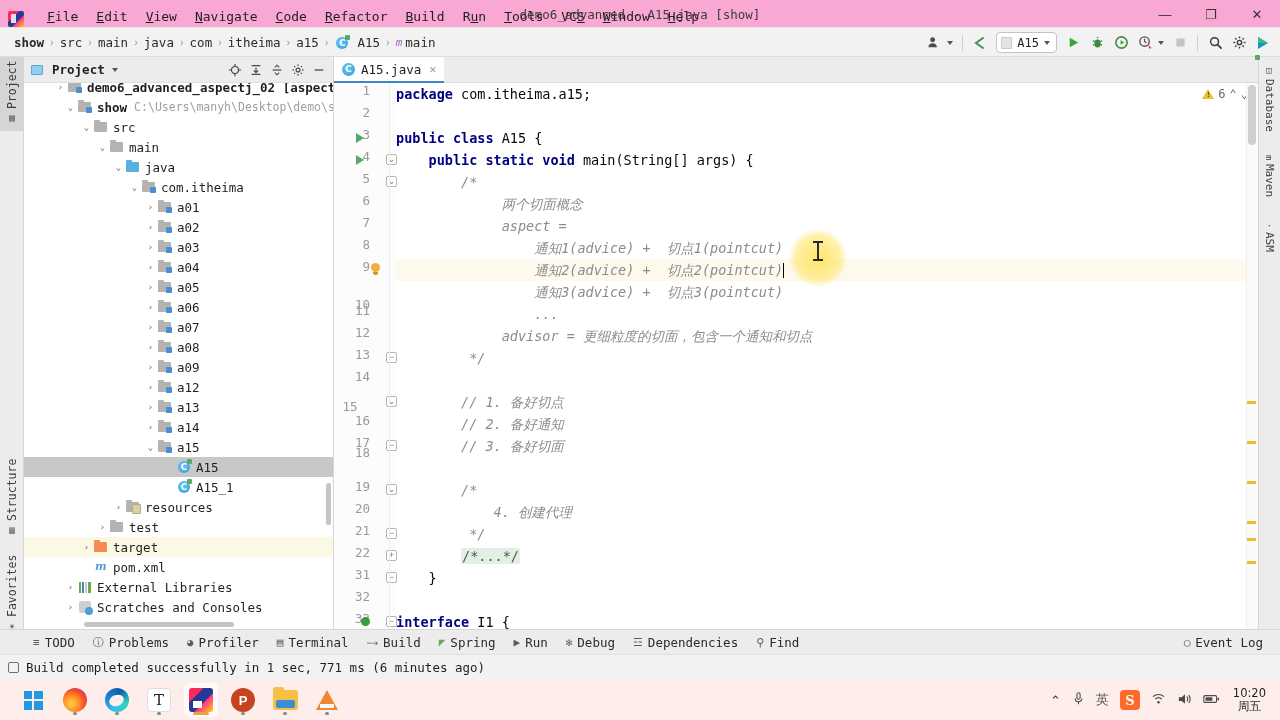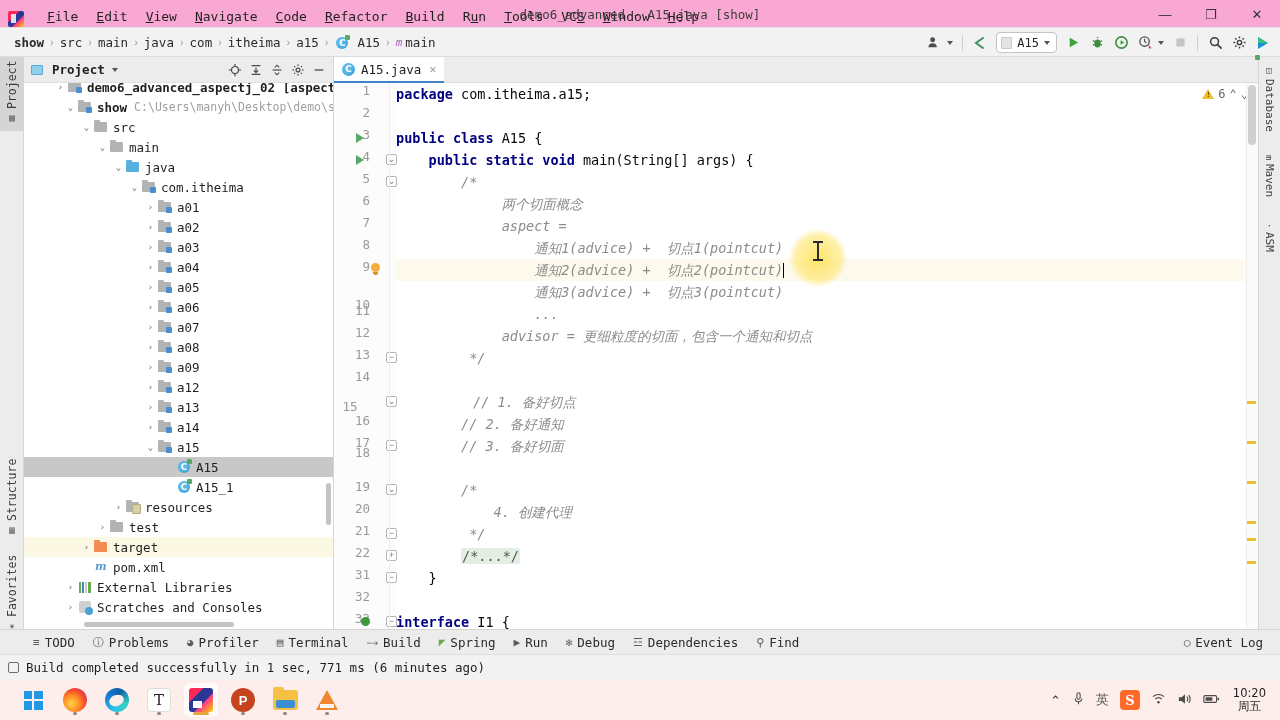--- a/index.html
+++ b/index.html
@@ -759,21 +759,21 @@
         <div class="cline" style="top:88px;"><span class="cmt">        /*</span></div>
         <div class="cline" style="top:132px;"><span class="cmt">             aspect =</span></div>
         <div class="cline" style="top:110px;"><span class="cmt">             两个切面概念</span></div>
         <div class="cline" style="top:154px;"><span class="cmt">                 通知1(advice) +  切点1(pointcut)</span></div>
         <div class="cline cur" style="top:176px;"><span class="cmt">                 通知2(advice) +  切点2(pointcut)</span><span class="caret-blink"></span></div>
         <div class="cline" style="top:198px;"><span class="cmt">                 通知3(advice) +  切点3(pointcut)</span></div>
         <div class="cline" style="top:220px;"><span class="cmt">                 ...</span></div>
         <div class="cline" style="top:242px;"><span class="cmt">             advisor = 更细粒度的切面，包含一个通知和切点</span></div>
         <div class="cline" style="top:264px;"><span class="cmt">         */</span></div>
         <div class="cline" style="top:286px;"></div>
-        <div class="cline" style="top:308px;padding-left:12px;"><span class="cmt">        // 1. 备好切点</span></div>
+        <div class="cline" style="top:308px;"><span class="cmt">        // 1. 备好切点</span></div>
         <div class="cline" style="top:330px;"><span class="cmt">        // 2. 备好通知</span></div>
         <div class="cline" style="top:352px;"><span class="cmt">        // 3. 备好切面</span></div>
         <div class="cline" style="top:374px;"></div>
         <div class="cline" style="top:396px;"><span class="cmt">        /*</span></div>
         <div class="cline" style="top:418px;"><span class="cmt">            4. 创建代理</span></div>
         <div class="cline" style="top:440px;"><span class="cmt">         */</span></div>
         <div class="cline" style="top:462px;">        <span class="fold-badge">/*...*/</span></div>
         <div class="cline" style="top:484px;">    }</div>
         <div class="cline" style="top:506px;"></div>
         <div class="cline" style="top:528px;"><span class="kw">interface</span> I1 {</div>

